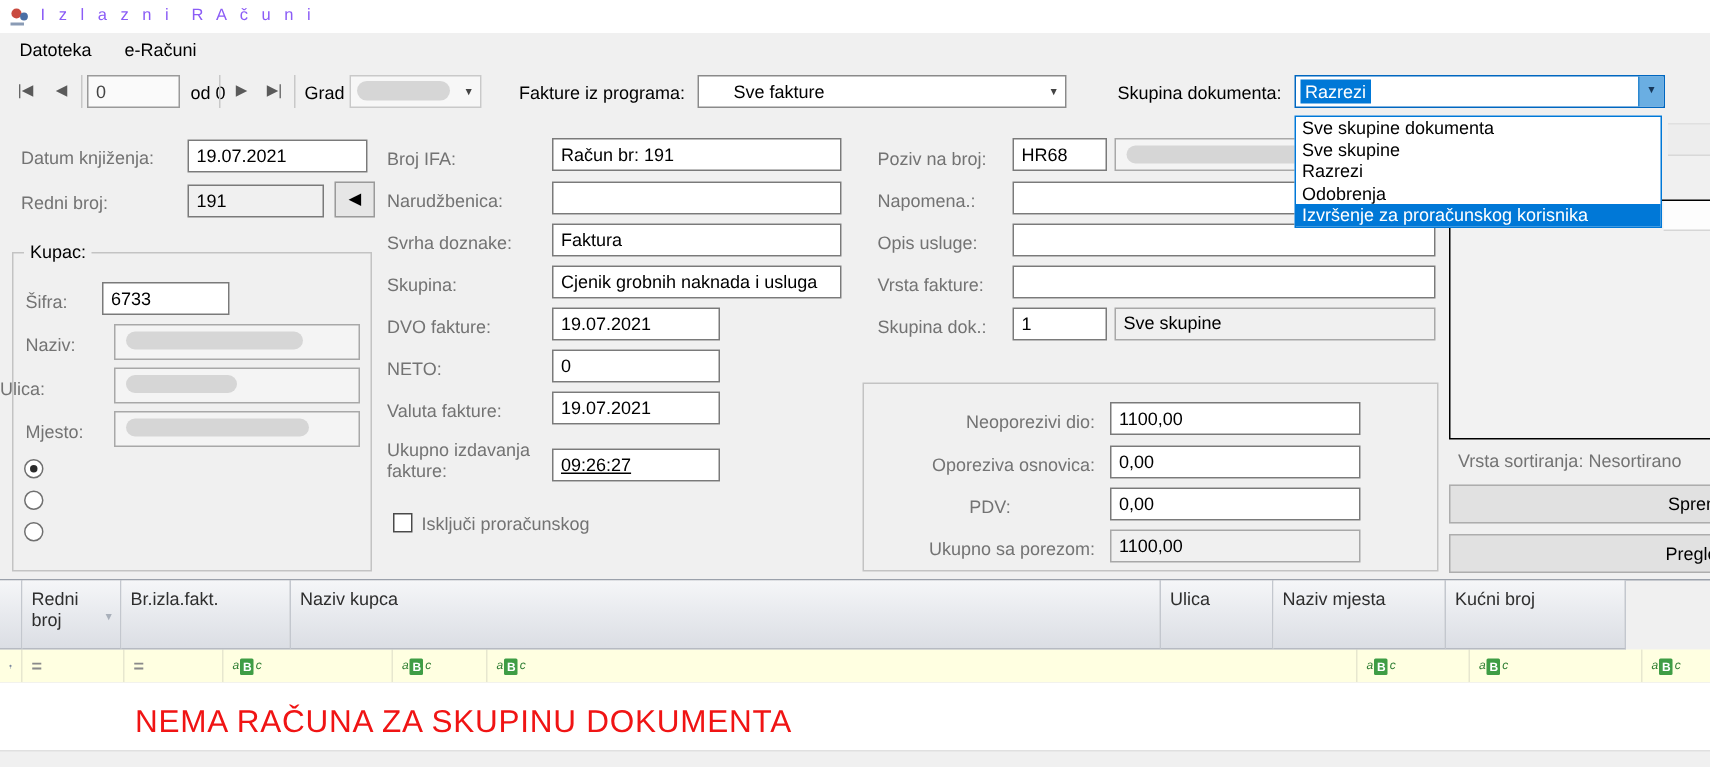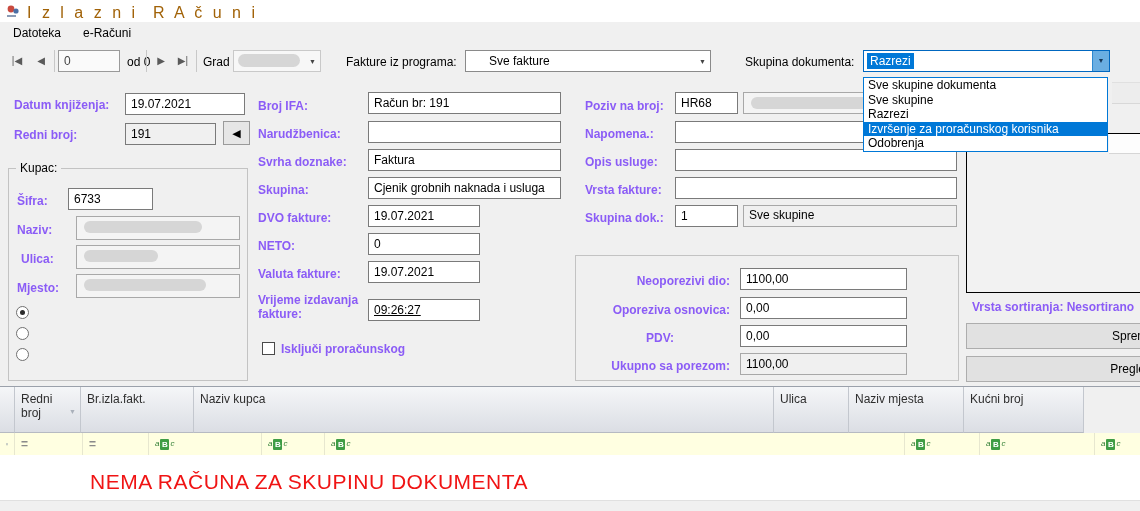--- a/index.html
+++ b/index.html
@@ -2,21 +2,21 @@
 <html><head>
 <meta charset="utf-8">
 <style>
   * { margin:0; padding:0; box-sizing:border-box; }
   html,body { width:1140px; height:511px; overflow:hidden; }
   body { font-family:"Liberation Sans", sans-serif; font-size:12px; color:#000; background:#f0f0f0; position:relative; }
   .abs { position:absolute; }
 
   
   .titlebar { left:0; top:0; width:1140px; height:22px; background:#ffffff; }
-  .app-title { left:27px; top:4px; letter-spacing:3px; font-size:16px; color:#a16207; white-space:pre; }
+  .app-title { left:27px; top:4px; letter-spacing:3px; font-size:11px; color:#8b5cf6; white-space:pre; }
   .appicon { left:6px; top:4px; }
 
   
   .menubar { left:0; top:22px; width:1140px; height:23px; background:#f0f0f0; }
   .menu-item { display:inline-block; padding:4px 9px; margin-left:4px; }
 
   
   .toolbar { left:0; top:45px; width:1140px; height:36px; background:#f0f0f0; }
   .navbtn { position:absolute; top:5px; width:22px; height:22px; text-align:center; line-height:22px; color:#5a5a5a; font-size:10px; white-space:pre; }
   .vsep { position:absolute; top:5px; width:1px; height:22px; background:#c8c8c8; }
@@ -29,21 +29,21 @@
   .combo-skupina { left:863px; width:247px; border:1px solid #0067c0; background:#fff; }
   .sel-text { position:absolute; left:3px; top:2px; background:#0078d7; color:#fff; padding:1px 3px; }
   .dd-btn { position:absolute; right:0; top:0; width:17px; height:20px; background:#6aaee2; border-left:1px solid #2c88d0; text-align:center; }
   .dd-btn .arrow { position:static; font-size:7px; color:#16375a; line-height:20px; }
 
   .dropdown { left:863px; top:77px; width:245px; background:#fff; border:1px solid #0078d7; z-index:30; }
   .dd-item { height:14.6px; line-height:14.6px; padding-left:4px; white-space:nowrap; overflow:hidden; }
   .dd-item.hl { background:#0078d7; color:#fff; }
 
   
-  .flabel { position:absolute; color:#8b5cf6;font-weight:bold; }
+  .flabel { position:absolute; color:#737373; }
   .finput { position:absolute; height:22px; border:1px solid #7a7a7a; background:#fff; padding:2px 5px; font-size:12px; font-family:"Liberation Sans",sans-serif; color:#000; white-space:nowrap; overflow:hidden; }
   .finput.dis { background:#f0f0f0; }
   .fbox { position:absolute; height:22px; border:1px solid #a8a8a8; background:#f4f4f4; padding:4px 7px; overflow:hidden; }
   .groupbox { position:absolute; border:1px solid #c3c3c3; }
   .gb-title { position:absolute; top:-8px; left:7px; background:#f0f0f0; padding:0 4px; }
   .radio { position:absolute; width:13px; height:13px; border:1px solid #707070; border-radius:50%; background:#fff; }
   .radio.on::after { content:""; position:absolute; left:3px; top:3px; width:5px; height:5px; border-radius:50%; background:#2b2b2b; }
   .checkbox { position:absolute; width:13px; height:13px; border:1px solid #4a4a4a; background:#fff; }
   .handbtn { position:absolute; left:223px; top:121px; width:27px; height:24px; background:#e6e6e6; border:1px solid #9a9a9a; text-align:center; line-height:22px; font-size:11px; color:#000; }
 
@@ -126,21 +126,21 @@
 <input class="finput dis" style="left: 125px; top: 123px; width: 91px;" value="191">
 <div class="handbtn"><span>◀</span></div>
 
 <div class="groupbox" style="left:8px;top:168px;width:240px;height:213px">
   <span class="gb-title">Kupac:</span>
 </div>
 <span class="abs flabel" style="left:17px;top:194px">Šifra:</span>
 <input class="finput" style="left: 68px; top: 188px; width: 85px;" value="6733">
 <span class="abs flabel" style="left:17px;top:223px">Naziv:</span>
 <div class="fbox" style="left:76px;top:216px;width:164px;height:24px"><span class="pill" style="width:118px;height:12px"></span></div>
-<span class="abs flabel" style="left:21px;top:252px">Ulica:</span>
+<span class="abs flabel" style="left:0;top:252px">Ulica:</span>
 <div class="fbox" style="left:76px;top:245px;width:164px;height:24px"><span class="pill" style="width:74px;height:12px"></span></div>
 <span class="abs flabel" style="left:17px;top:281px">Mjesto:</span>
 <div class="fbox" style="left:76px;top:274px;width:164px;height:24px"><span class="pill" style="width:122px;height:12px"></span></div>
 <div class="radio on" style="left:16px;top:306px"></div>
 <div class="radio" style="left:16px;top:327px"></div>
 <div class="radio" style="left:16px;top:348px"></div>
 
 <span class="abs flabel" style="left:258px;top:99px">Broj IFA:</span>
 <input class="finput" style="left: 368px; top: 92px; width: 193px;" value="Račun br: 191">
 <span class="abs flabel" style="left:258px;top:127px">Narudžbenica:</span>
@@ -148,21 +148,21 @@
 <span class="abs flabel" style="left:258px;top:155px">Svrha doznake:</span>
 <input class="finput" style="left: 368px; top: 149px; width: 193px;" value="Faktura">
 <span class="abs flabel" style="left:258px;top:183px">Skupina:</span>
 <input class="finput" style="left: 368px; top: 177px; width: 193px;" value="Cjenik grobnih naknada i usluga">
 <span class="abs flabel" style="left:258px;top:211px">DVO fakture:</span>
 <input class="finput" style="left: 368px; top: 205px; width: 112px;" value="19.07.2021">
 <span class="abs flabel" style="left:258px;top:239px">NETO:</span>
 <input class="finput" style="left: 368px; top: 233px; width: 112px;" value="0">
 <span class="abs flabel" style="left:258px;top:267px">Valuta fakture:</span>
 <input class="finput" style="left: 368px; top: 261px; width: 112px;" value="19.07.2021">
-<span class="abs flabel" style="left:258px;top:293px;width:105px;line-height:14px">Vrijeme izdavanja fakture:</span>
+<span class="abs flabel" style="left:258px;top:293px;width:105px;line-height:14px">Ukupno izdavanja fakture:</span>
 <input class="finput" style="left: 368px; top: 299px; width: 112px; text-decoration: underline;" value="09:26:27">
 <div class="checkbox" style="left:262px;top:342px"></div>
 <span class="abs flabel" style="left:281px;top:342px">Isključi proračunskog</span>
 
 <span class="abs flabel" style="left:585px;top:99px">Poziv na broj:</span>
 <input class="finput" style="left: 675px; top: 92px; width: 63px;" value="HR68">
 <div class="fbox" style="left:743px;top:92px;width:214px"><span class="pill" style="width:132px;height:12px"></span></div>
 <span class="abs flabel" style="left:585px;top:127px">Napomena.:</span>
 <input class="finput" style="left: 675px; top: 121px; width: 282px;" value="">
 <span class="abs flabel" style="left:585px;top:155px">Opis usluge:</span>
@@ -253,15 +253,15 @@
 
 <div class="abs message-area">
   <span class="message">NEMA RAČUNA ZA SKUPINU DOKUMENTA</span>
 </div>
 <div class="abs bottomstrip"></div>
 
 <div class="abs dropdown" id="dropdown">
     <div class="dd-item">Sve skupine dokumenta</div>
     <div class="dd-item">Sve skupine</div>
     <div class="dd-item">Razrezi</div>
+    <div class="dd-item">Odobrenja</div>
     <div class="dd-item hl">Izvršenje za proračunskog korisnika</div>
-    <div class="dd-item">Odobrenja</div>
   </div>
 
 </body></html>

